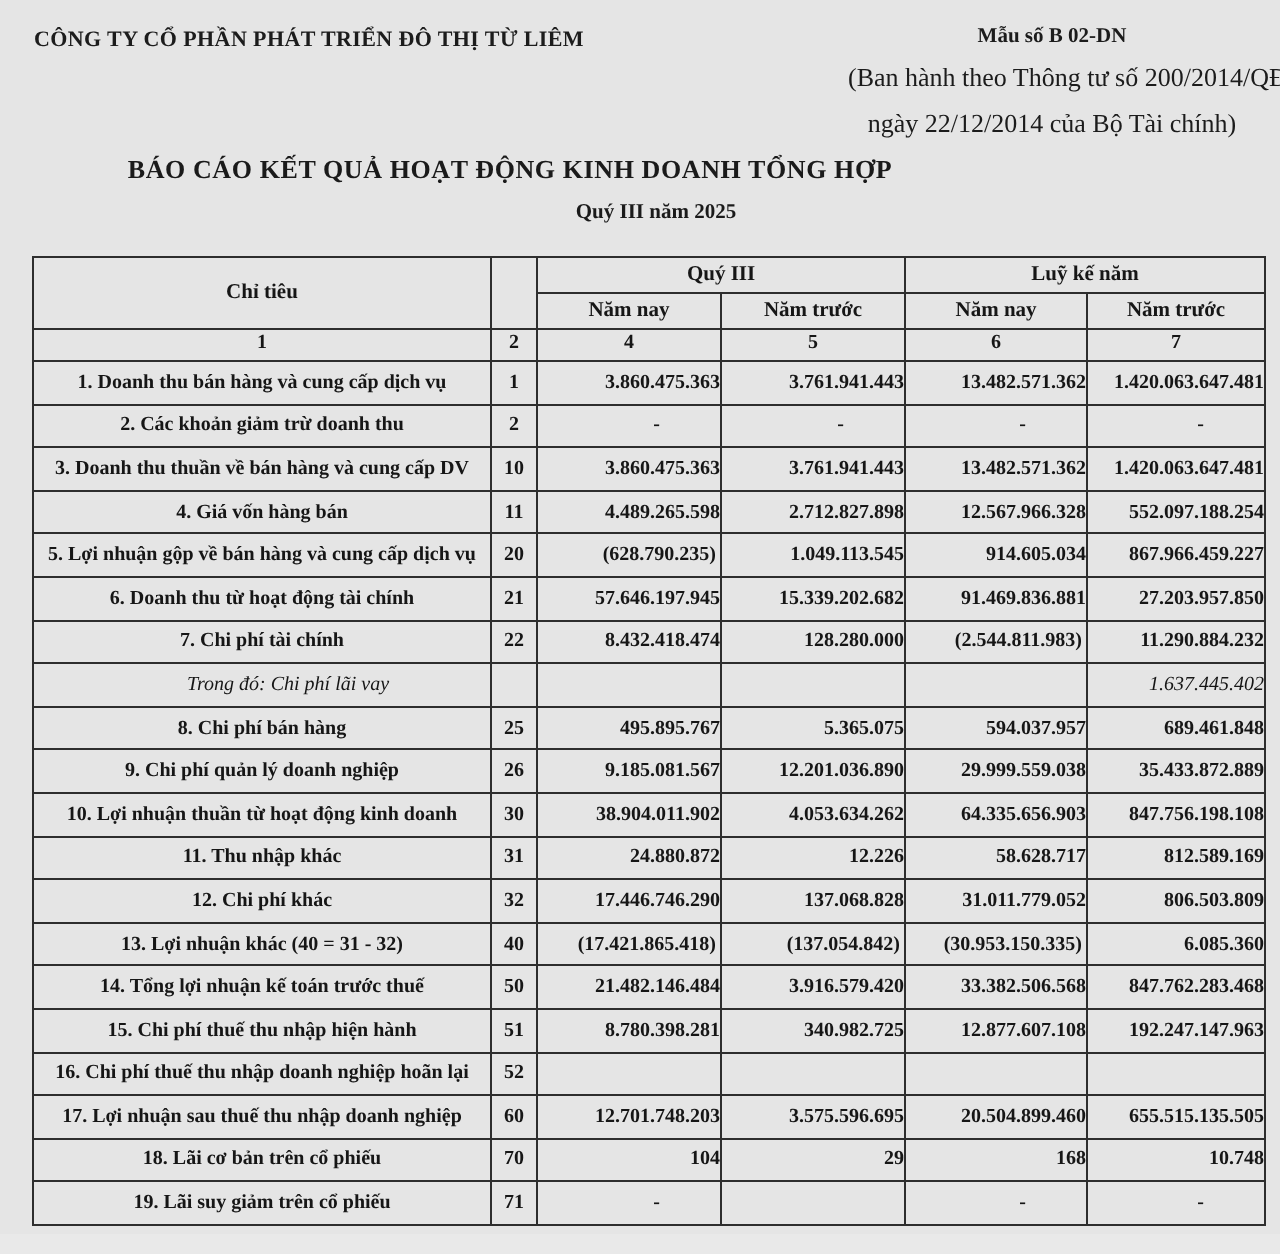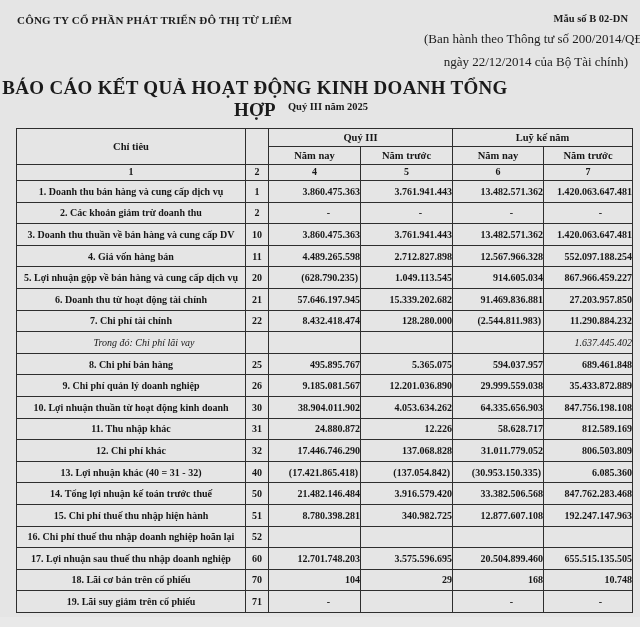--- a/index.html
+++ b/index.html
@@ -8,28 +8,28 @@
     font-family:"Liberation Serif", serif;color:#161616;
     -webkit-font-smoothing:antialiased;
   }
   .page{position:relative;width:640px;height:627px;background:#e5e5e5;overflow:hidden;}
 
   .company{
     position:absolute;left:17px;top:14px;
     font-size:11px;font-weight:bold;letter-spacing:.2px;color:#1c1c1c;
   }
   .form-block{
-    position:absolute;left:424px;top:13px;width:204px;text-align:right;color:#1c1c1c;
+    position:absolute;left:424px;top:13px;width:204px;text-align:center;color:#1c1c1c;
   }
   .form-no{font-size:10.5px;font-weight:bold;}
   .form-note{font-size:13px;margin-top:7px;white-space:nowrap;}
 
   .title{
     position:absolute;left:0;top:77px;width:510px;text-align:center;
-    font-size:19px;font-weight:bold;letter-spacing:.3px;color:#1a1a1a;
+    font-size:13px;font-weight:bold;letter-spacing:.3px;color:#1a1a1a;
   }
   .subtitle{
     position:absolute;left:8px;top:101px;width:640px;text-align:center;
     font-size:10.5px;font-weight:bold;color:#1a1a1a;
   }
 
   table.report{
     position:absolute;left:16px;top:128px;width:616px;
     border-collapse:collapse;table-layout:fixed;
     font-size:10px;color:#161616;

